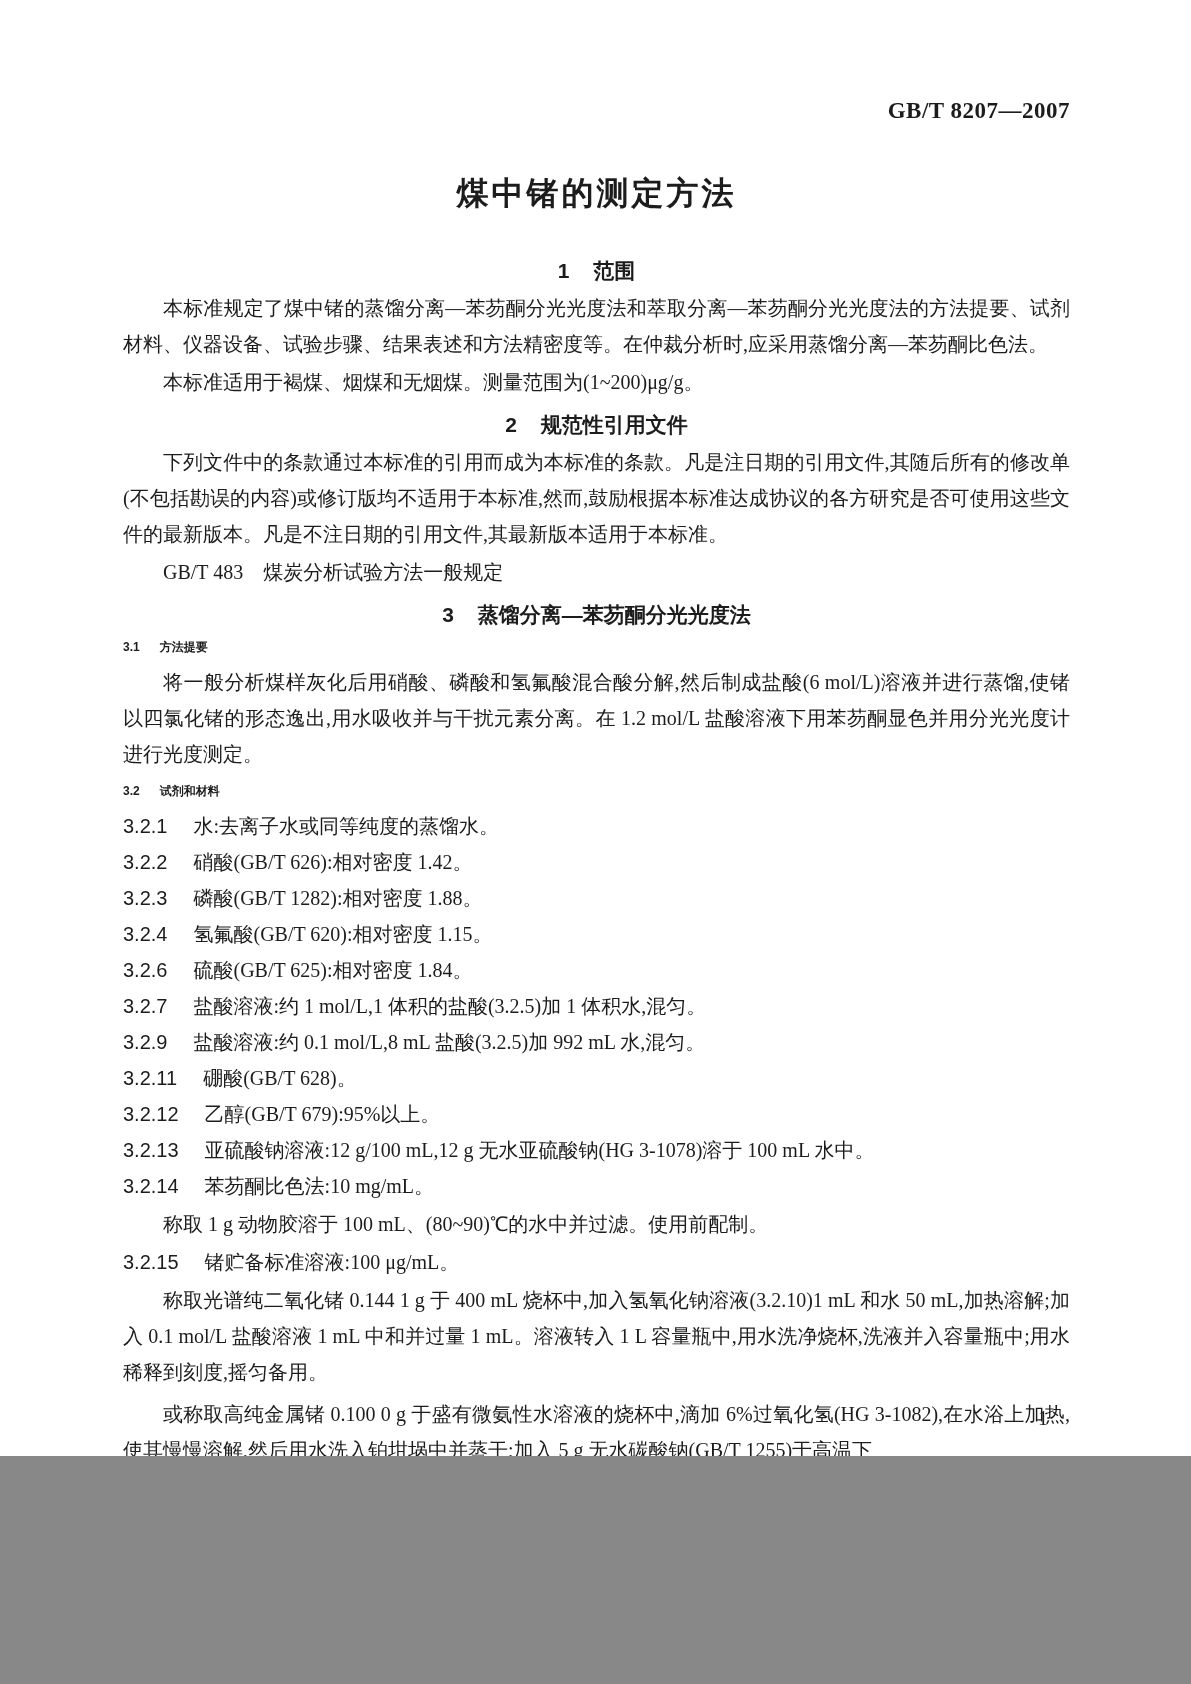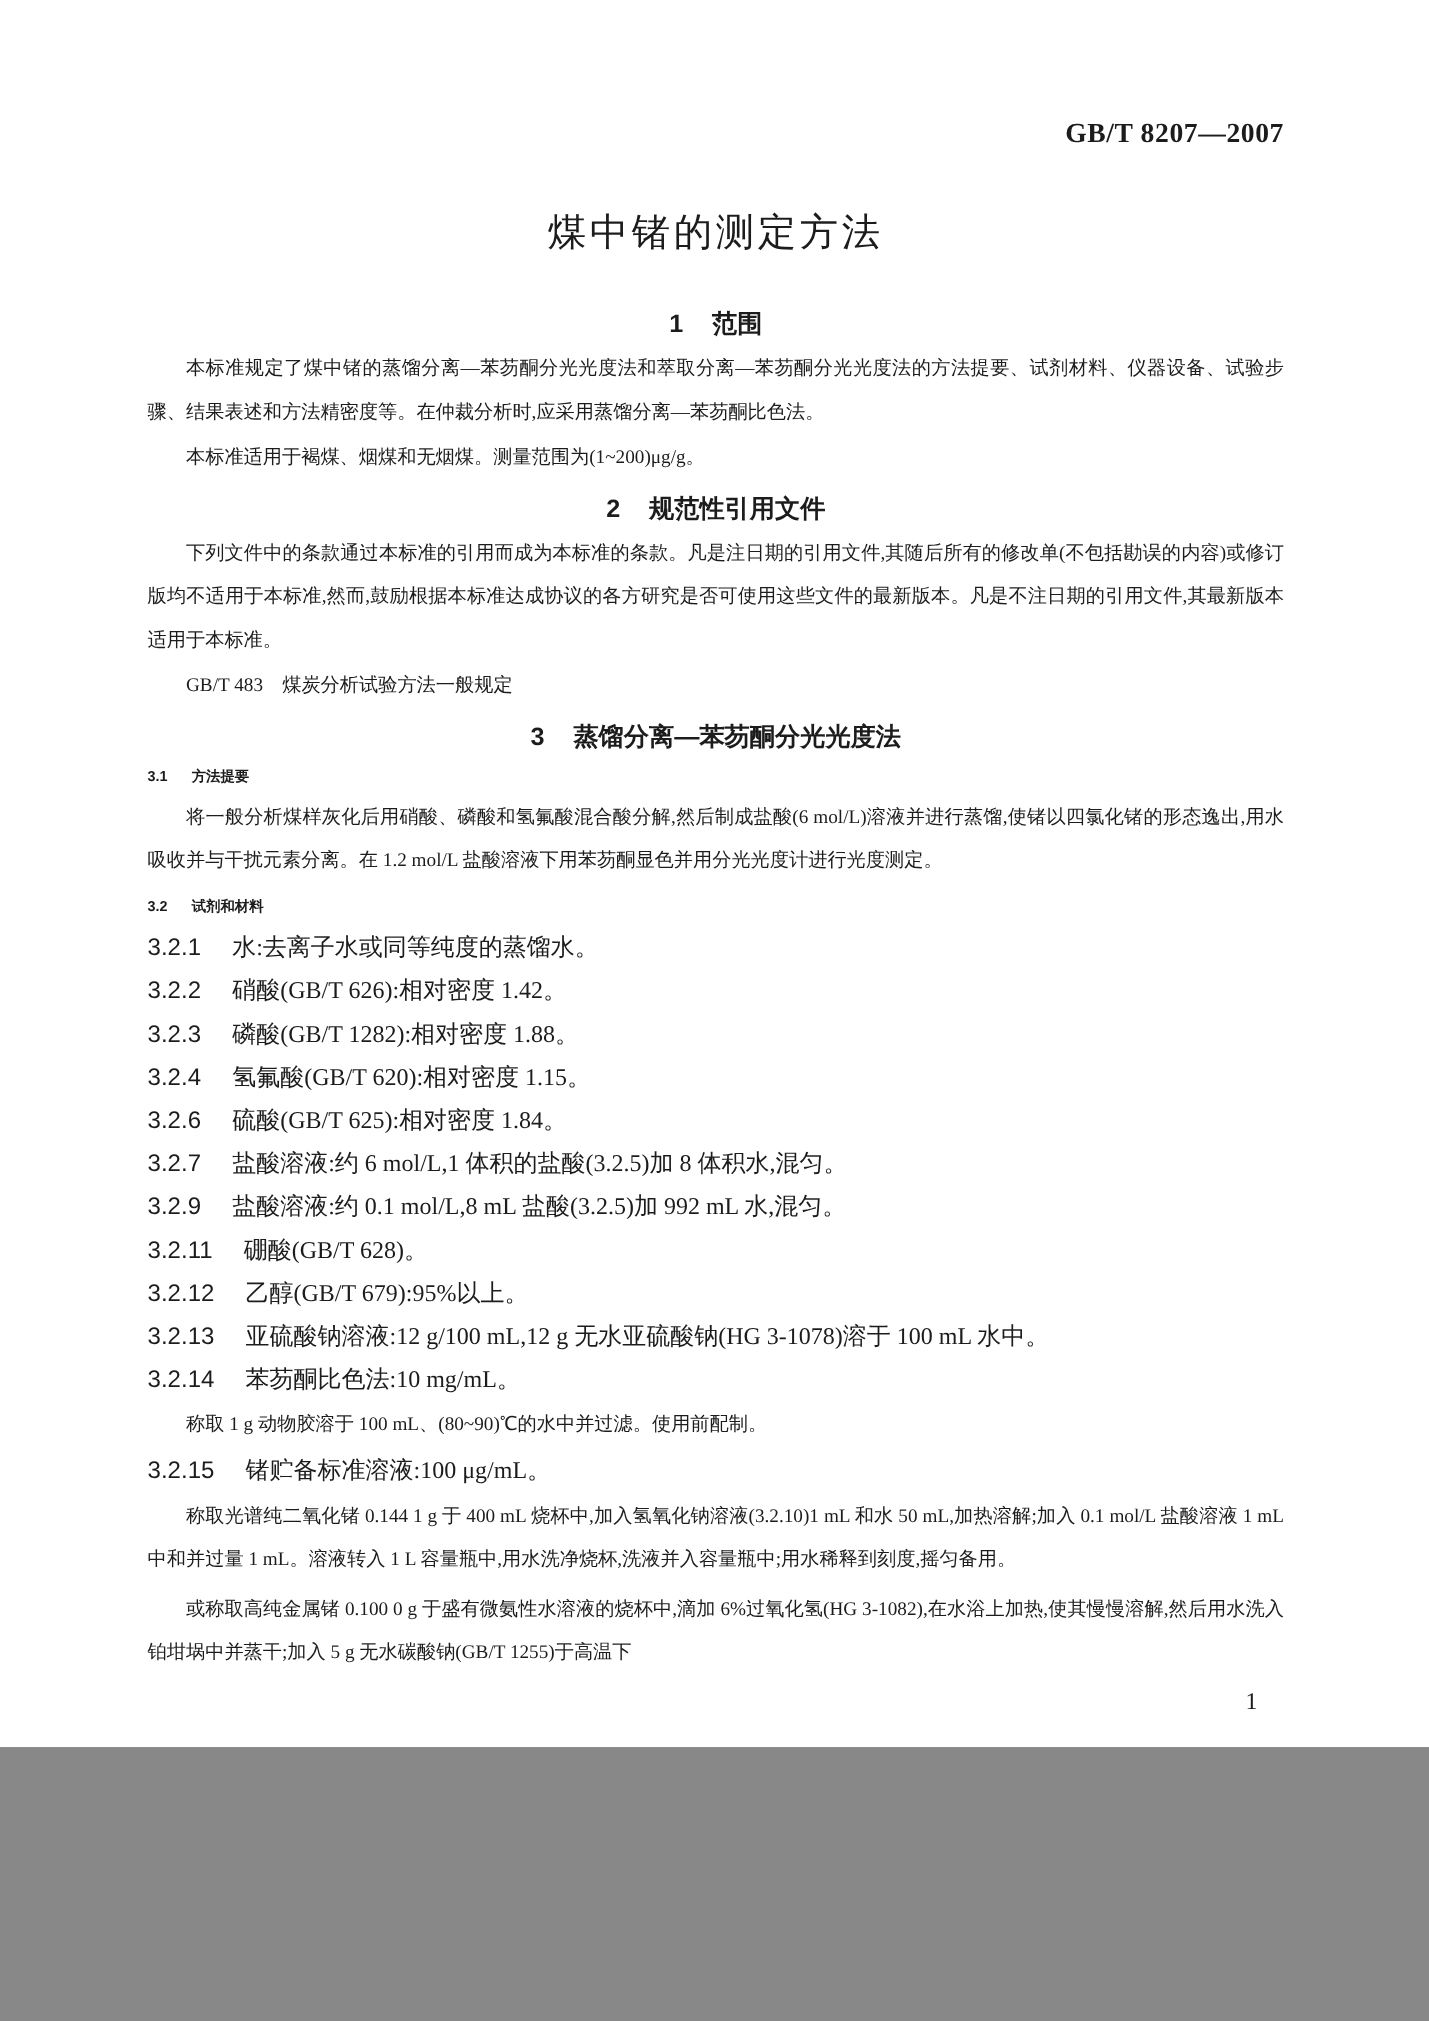--- a/index.html
+++ b/index.html
@@ -21,21 +21,21 @@
     font-family: "Liberation Serif", serif;
     font-weight: bold;
     font-size: 23px;
     line-height: 26px;
     letter-spacing: 0.5px;
   }
   .doc-title {
     margin: 48px 0 0 0;
     text-align: center;
     font-family: "Liberation Sans", sans-serif;
-    font-weight: normal;
+    font-weight: bold;
     font-size: 32px;
     line-height: 42px;
     letter-spacing: 3px;
   }
   h2.sec {
     font-family: "Liberation Sans", sans-serif;
     font-weight: bold;
     font-size: 21px;
     line-height: 26px;
     margin: 12px 0 6px 0;
@@ -45,21 +45,21 @@
   h3.sub {
     font-family: "Liberation Sans", sans-serif;
     font-weight: bold;
     font-size: 12px;
     line-height: 26px;
     margin: 6px 0 4px 0;
   }
   .sec-num  { margin-right: 24px; }
   .sub-num  { margin-right: 20px; }
   .para {
-    font-size: 16px;
+    font-size: 20px;
     line-height: 36px;
     margin: 2px 0;
     text-align: justify;
   }
   .indent { text-indent: 2em; }
   .item {
     font-size: 20px;
     line-height: 36px;
     text-align: justify;
   }
@@ -110,21 +110,21 @@
 
     <h3 class="sub">
       <span class="sub-num">3.2</span><span>试剂和材料</span>
     </h3>
 
     <div class="item"><span class="num">3.2.1</span><span>水:去离子水或同等纯度的蒸馏水。</span></div>
     <div class="item"><span class="num">3.2.2</span><span>硝酸(GB/T 626):相对密度 1.42。</span></div>
     <div class="item"><span class="num">3.2.3</span><span>磷酸(GB/T 1282):相对密度 1.88。</span></div>
     <div class="item"><span class="num">3.2.4</span><span>氢氟酸(GB/T 620):相对密度 1.15。</span></div>
     <div class="item"><span class="num">3.2.6</span><span>硫酸(GB/T 625):相对密度 1.84。</span></div>
-    <div class="item"><span class="num">3.2.7</span><span>盐酸溶液:约 6 mol/L,1 体积的盐酸(3.2.5)加 8 体积水,混匀。</span></div>
+    <div class="item"><span class="num">3.2.7</span><span>盐酸溶液:约 1 mol/L,1 体积的盐酸(3.2.5)加 1 体积水,混匀。</span></div>
     <div class="item"><span class="num">3.2.9</span><span>盐酸溶液:约 0.1 mol/L,8 mL 盐酸(3.2.5)加 992 mL 水,混匀。</span></div>
     <div class="item"><span class="num">3.2.11</span><span>硼酸(GB/T 628)。</span></div>
     <div class="item"><span class="num">3.2.12</span><span>乙醇(GB/T 679):95%以上。</span></div>
     <div class="item"><span class="num">3.2.13</span><span>亚硫酸钠溶液:12 g/100 mL,12 g 无水亚硫酸钠(HG 3-1078)溶于 100 mL 水中。</span></div>
     <div class="item"><span class="num">3.2.14</span><span>苯芴酮比色法:10 mg/mL。</span></div>
 
     <p class="para indent">称取 1 g 动物胶溶于 100 mL、(80~90)℃的水中并过滤。使用前配制。</p>
 
     <div class="item"><span class="num">3.2.15</span><span>锗贮备标准溶液:100 μg/mL。</span></div>
 

